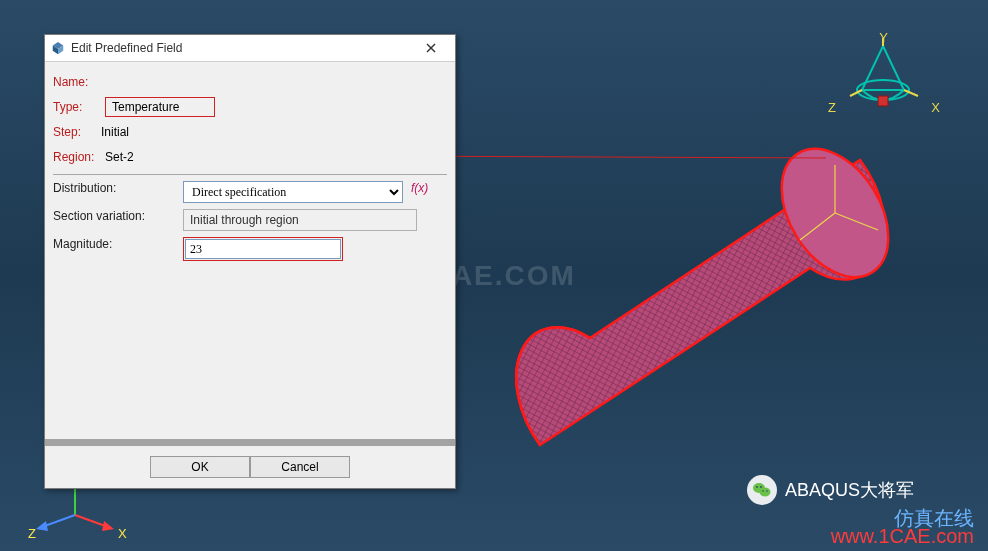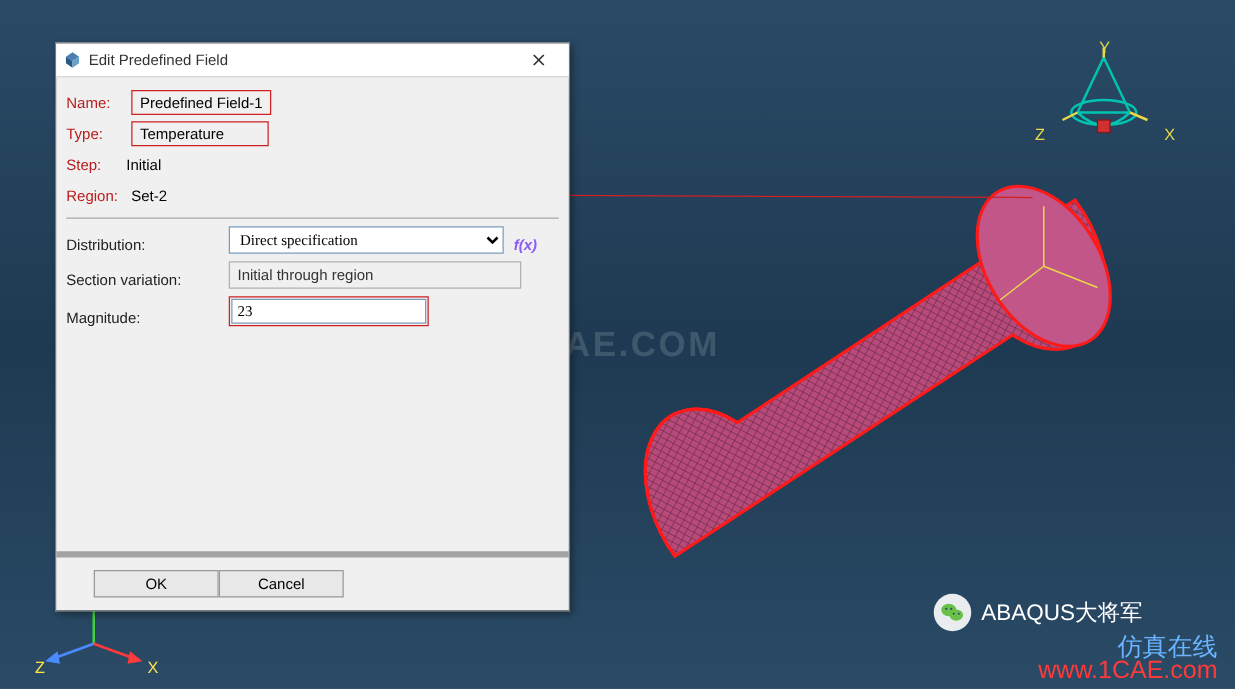--- a/index.html
+++ b/index.html
@@ -8,29 +8,29 @@
 .dialog{position:absolute;left:44px;top:34px;width:410px;height:453px;background:#f0f0f0;border:1px solid #7a7a7a;box-shadow:2px 2px 6px rgba(0,0,0,0.4)}
 .titlebar{height:26px;display:flex;align-items:center;padding:0 4px;background:#fff;border-bottom:1px solid #d0d0d0}
 .titlebar .ticon{width:14px;height:14px;margin:0 6px 0 2px}
 .titlebar .ttxt{flex:1;color:#333;font-size:12px}
 .titlebar .close{width:40px;height:20px;display:flex;align-items:center;justify-content:center;color:#333;font-size:14px;cursor:pointer}
 .body{padding:6px 8px 8px 8px}
 .row{display:flex;align-items:center;margin:3px 0;min-height:22px}
 .lbl{color:#b91c1c;min-width:48px}
 .valbox{border:1px solid #d02020;padding:2px 6px;margin-left:4px;background:transparent}
 .sep{border:0;border-top:1px solid #a8a8a8;margin:6px 0}
-.fieldrow{display:flex;align-items:flex-end;margin:6px 0}
+.fieldrow{display:flex;align-items:flex-start;margin:6px 0}
 .fieldlbl{width:130px;color:#222}
 .selectwrap{position:relative;width:220px}
 select{width:100%;height:22px;border:1px solid #7a9abd;background:#fff;font-family:Liberation Serif, serif;font-size:12px;padding:0 4px}
 .readonly{width:220px;height:20px;line-height:20px;border:1px solid #b0b0b0;background:#f0f0f0;padding:0 6px;color:#333}
 .inputwrap{border:1px solid #d02020;padding:1px}
 input[type=text]{width:146px;height:18px;border:1px solid #7a9abd;background:#fff;font-family:Liberation Serif, serif;font-size:12px;padding:0 4px}
-.fx{margin-left:8px;font-style:italic;font-weight:bold;color:#8b5cf6}
-.btnrow{position:absolute;left:0;right:0;bottom:10px;display:flex;justify-content:flex-start;padding:0 30px;border-top:5px solid #a3a3a3;padding-top:10px}
+.fx{margin-left:8px;font-style:italic;font-weight:normal;color:#be185d}
+.btnrow{position:absolute;left:0;right:0;bottom:10px;display:flex;justify-content:center;padding:0 30px;border-top:7px solid #a3a3a3;padding-top:10px}
 .btn{width:100px;height:22px;background:#e8e8e8;border:1px solid #999;font-family:inherit;font-size:12px;cursor:pointer}
 .triad-bl{position:absolute;left:30px;bottom:16px}
 .label3d{position:absolute;font-size:13px;font-family:Arial}
 .channel{position:absolute;right:74px;bottom:46px;display:flex;align-items:center;color:#fff;font-size:18px}
 .wechat{width:30px;height:30px;border-radius:50%;background:rgba(255,255,255,0.9);margin-right:8px;display:flex;align-items:center;justify-content:center}
 .sitelink{position:absolute;right:14px;bottom:6px;text-align:right;font-size:20px;line-height:18px}
 .sitelink .cn{color:#6bb4ff}
 .sitelink .url{color:#ff3a3a}
 .leader{position:absolute;left:0;top:0;pointer-events:none}
 </style>
@@ -124,21 +124,20 @@
       <svg width="10" height="10" viewBox="0 0 10 10">
           <line x1="1" y1="1" x2="9" y2="9" stroke="#333" stroke-width="1.4"></line>
           <line x1="9" y1="1" x2="1" y2="9" stroke="#333" stroke-width="1.4"></line>
         </svg>
     </div>
   </div>
 
   <div class="body">
     <div class="row">
       <span class="lbl">Name:</span>
-      <span class="valbox">Predefined Field-1</span>
     </div>
     <div class="row">
       <span class="lbl">Type:</span>
       <span class="valbox" style="min-width:96px">Temperature</span>
     </div>
     <div class="row">
       <span class="lbl">Step:</span>
       <span style="margin-left:0">Initial</span>
     </div>
     <div class="row">

